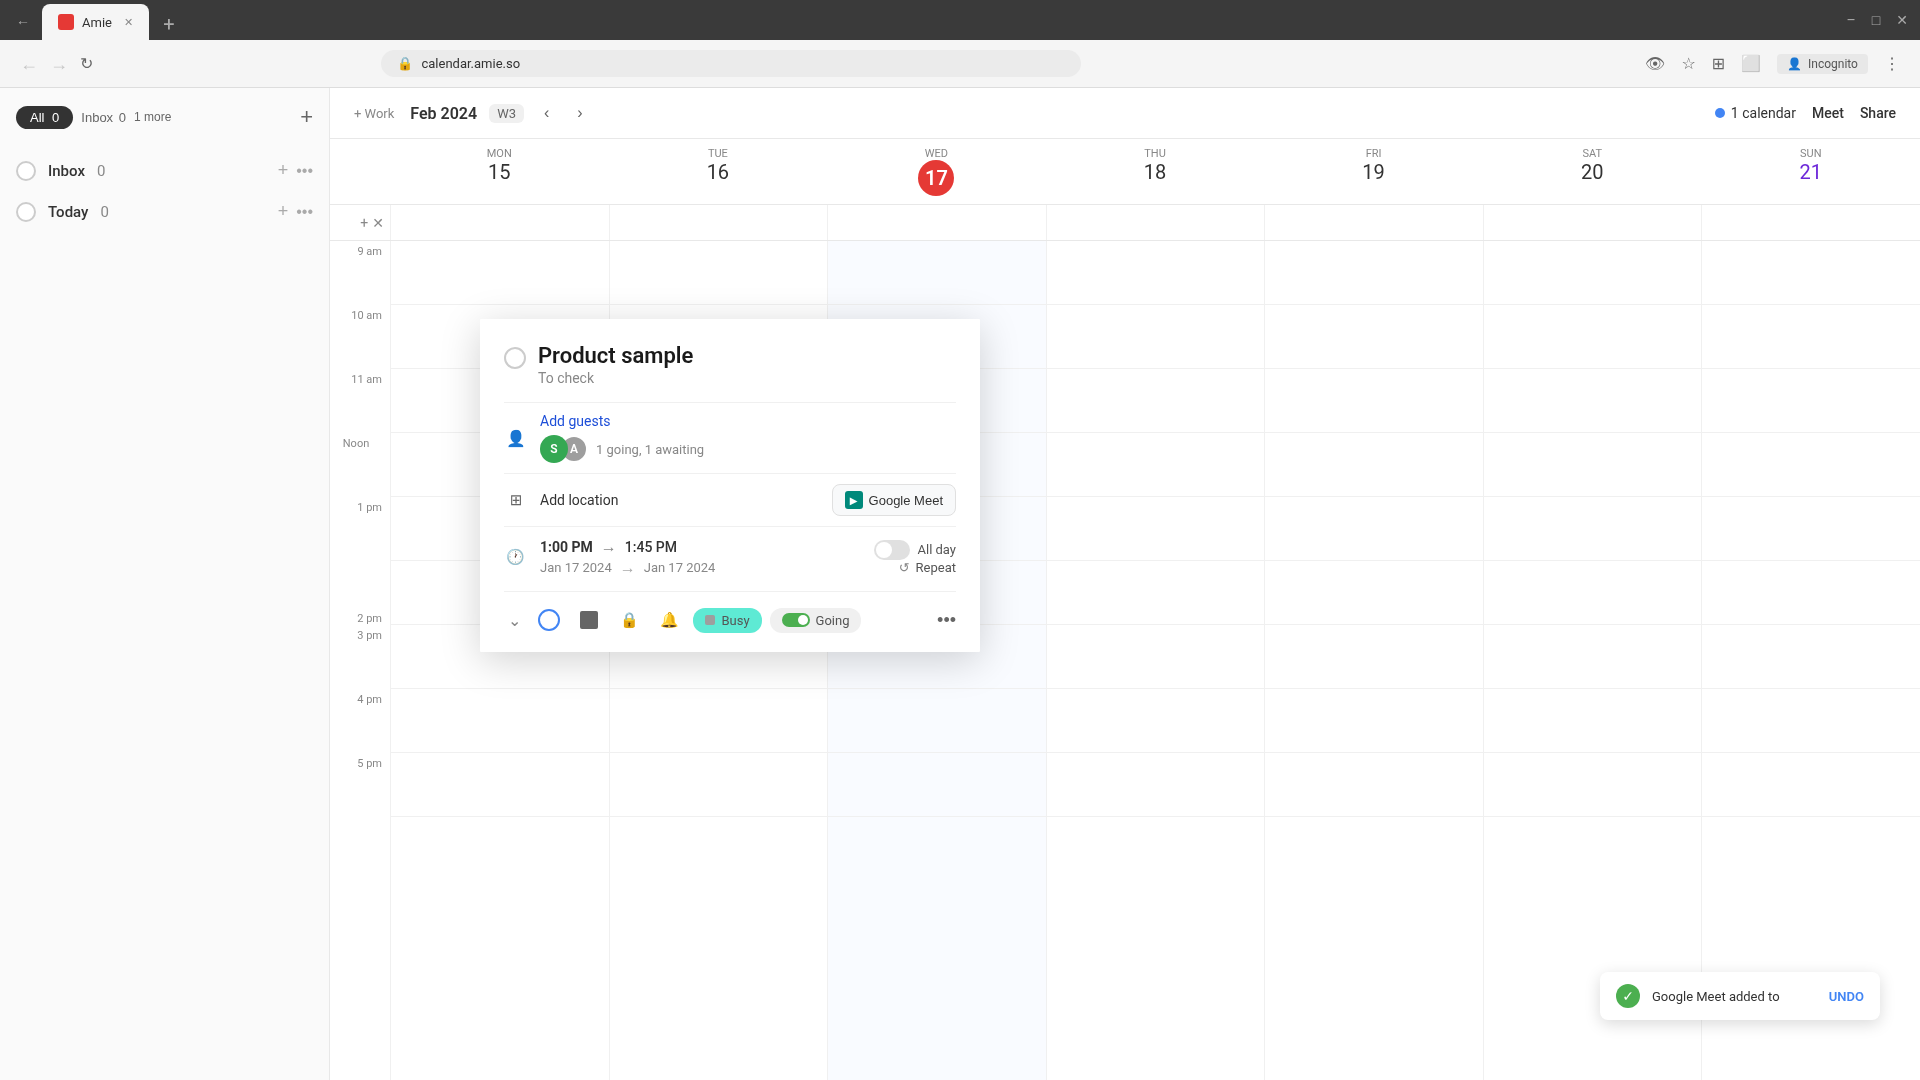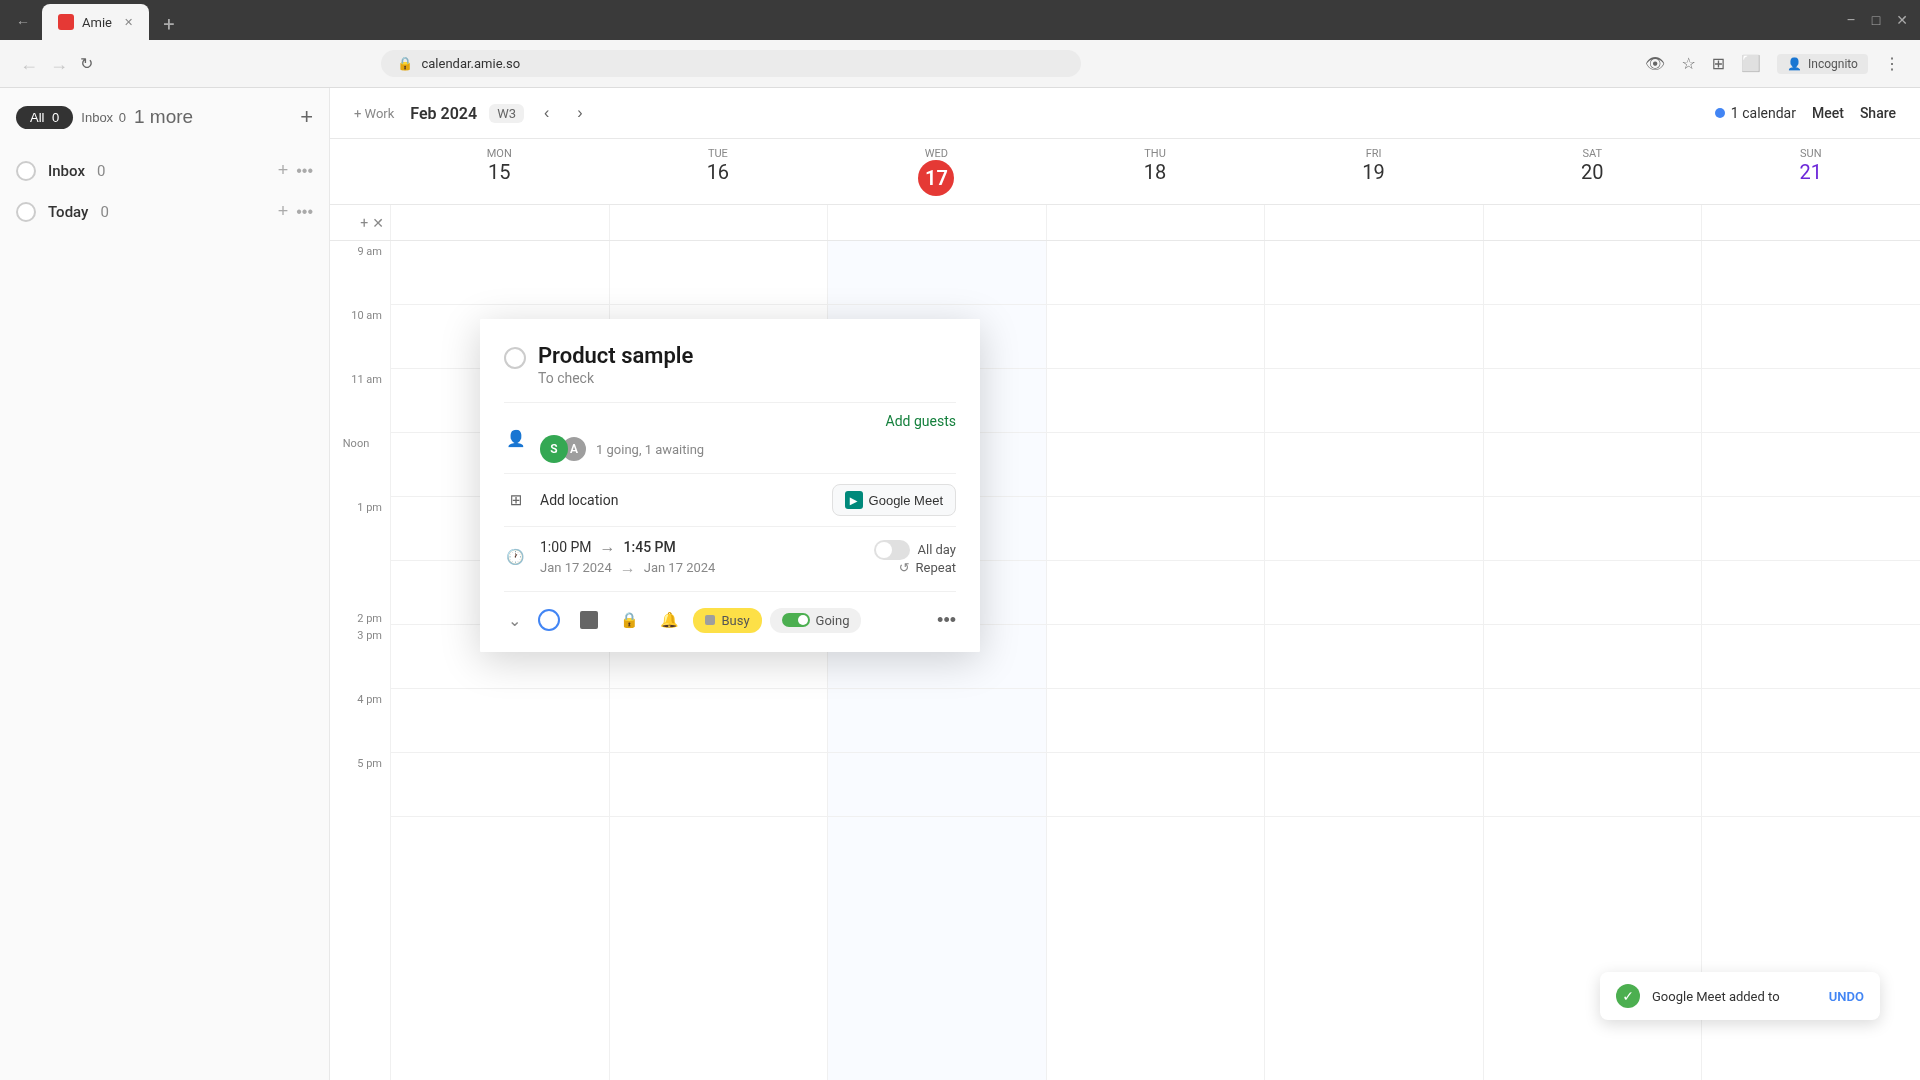--- a/index.html
+++ b/index.html
@@ -52,21 +52,21 @@
 
     <div style="display:flex; align-items:center; gap:8px; margin-bottom:20px;">
       <button style="background:#333; color:#fff; border:none; border-radius:16px; padding:4px 14px; font-size:13px; cursor:pointer; font-weight:500;">
         <span>All</span>
         <span style="margin-left:4px;">0</span>
       </button>
       <button style="background:none; border:none; font-size:13px; color:#666; cursor:pointer;">
         <span>Inbox</span>
         <span style="margin-left:2px;">0</span>
       </button>
-      <button style="background:none; border:none; font-size:19px; color:#666; cursor:pointer;">1 more</button>
+      <button style="background:none; border:none; font-size:12px; color:#666; cursor:pointer;">1 more</button>
       <button style="margin-left:auto; background:none; border:none; color:#666; font-size:22px; cursor:pointer;">+</button>
     </div>
 
     <div style="display:flex; align-items:center; gap:12px; padding:10px 0; cursor:pointer;">
       <div style="width:20px; height:20px; border:2px solid #ccc; border-radius:50%; background:#fff; flex-shrink:0;"></div>
       <span style="font-size:15px; color:#333; font-weight:500;">Inbox</span>
       <span style="font-size:15px; color:#888;">0</span>
       <div style="margin-left:auto; display:flex; gap:8px;">
         <button style="background:none; border:none; color:#aaa; font-size:18px; cursor:pointer;">+</button>
         <button style="background:none; border:none; color:#aaa; font-size:16px; cursor:pointer;">•••</button>
@@ -272,21 +272,21 @@
         <div style="width:22px; height:22px; border:2px solid #ccc; border-radius:50%; flex-shrink:0; margin-top:4px; cursor:pointer;"></div>
         <div>
           <div style="font-size:22px; font-weight:600; color:#1a1a1a;">Product sample</div>
           <div style="font-size:14px; color:#888; margin-top:2px;">To check</div>
         </div>
       </div>
 
       <div style="display:flex; align-items:center; gap:12px; padding:10px 0; border-top:1px solid #f0f0f0;">
         <div style="width:24px; height:24px; display:flex; align-items:center; justify-content:center; color:#666; font-size:16px;">👤</div>
         <div style="flex:1;">
-          <div style="font-size:14px; color:#15803d; cursor:pointer;text-align:right;">Add guests</div>
+          <div style="font-size:14px; color:#1d4ed8; cursor:pointer;">Add guests</div>
           <div style="display:flex; align-items:center; gap:8px; margin-top:6px;">
             <div style="display:flex; align-items:center;">
               <div style="width:28px; height:28px; border-radius:50%; background:#34a853; color:#fff; display:flex; align-items:center; justify-content:center; font-size:12px; font-weight:600; z-index:2;">S</div>
               <div style="width:28px; height:28px; border-radius:50%; background:#9e9e9e; color:#fff; display:flex; align-items:center; justify-content:center; font-size:12px; font-weight:600; margin-left:-8px; border:2px solid #fff; z-index:1;">A</div>
             </div>
             <span style="font-size:13px; color:#888;">1 going, 1 awaiting</span>
           </div>
         </div>
       </div>
 
@@ -296,21 +296,21 @@
         <button style="background:#f8f9fa; border:1px solid #e0e0e0; border-radius:8px; padding:6px 12px; font-size:13px; color:#333; cursor:pointer; display:flex; align-items:center; gap:6px;">
           <div style="width:18px; height:18px; background:#00897b; border-radius:3px; display:flex; align-items:center; justify-content:center; color:#fff; font-size:10px;">▶</div>
           <span>Google Meet</span>
         </button>
       </div>
 
       <div style="display:flex; align-items:center; gap:12px; padding:10px 0; border-top:1px solid #f0f0f0;">
         <div style="width:24px; height:24px; display:flex; align-items:center; justify-content:center; color:#666; font-size:15px;">🕐</div>
         <div style="flex:1;">
           <div style="display:flex; align-items:center; gap:8px;">
-            <span style="font-size:14px; color:#333; font-weight:400;">1:00 PM</span>
+            <span style="font-size:14px; color:#333; font-weight:700;">1:00 PM</span>
             <span style="color:#888;">→</span>
             <span style="font-size:14px; color:#333; font-weight:500;">1:45 PM</span>
           </div>
           <div style="display:flex; align-items:center; gap:8px; margin-top:2px;">
             <span style="font-size:13px; color:#888;">Jan 17 2024</span>
             <span style="color:#aaa;">→</span>
             <span style="font-size:13px; color:#888;">Jan 17 2024</span>
           </div>
         </div>
         <div style="display:flex; flex-direction:column; align-items:flex-end; gap:0;">
@@ -334,21 +334,21 @@
         </button>
         <button style="background:none; border:none; cursor:pointer; padding:4px; width:32px; height:32px; border-radius:50%; display:flex; align-items:center; justify-content:center;">
           <div style="width:18px; height:18px; background:#666; border-radius:2px;"></div>
         </button>
         <button style="background:none; border:none; cursor:pointer; padding:4px; width:32px; height:32px; border-radius:50%; display:flex; align-items:center; justify-content:center;">
           <span style="font-size:15px; color:#666;">🔒</span>
         </button>
         <button style="background:none; border:none; cursor:pointer; padding:4px; width:32px; height:32px; border-radius:50%; display:flex; align-items:center; justify-content:center;">
           <span style="font-size:15px; color:#666;">🔔</span>
         </button>
-        <div style="background:#fde047; border-radius:12px; padding:5px 12px; font-size:13px; color:#555; display:flex; align-items:center; gap:6px; cursor:pointer;">
+        <div style="background:#5eead4; border-radius:12px; padding:5px 12px; font-size:13px; color:#555; display:flex; align-items:center; gap:6px; cursor:pointer;">
           <div style="width:10px; height:10px; background:#9e9e9e; border-radius:2px;"></div>
           <span>Busy</span>
         </div>
         <div style="background:#f0f0f0; border-radius:12px; padding:5px 12px; font-size:13px; color:#555; display:flex; align-items:center; gap:6px; cursor:pointer;">
           <div style="width:28px; height:14px; background:#4caf50; border-radius:7px; position:relative;">
             <div style="width:10px; height:10px; background:#fff; border-radius:50%; position:absolute; right:2px; top:2px;"></div>
           </div>
           <span>Going</span>
         </div>
         <button style="background:none; border:none; color:#666; font-size:18px; cursor:pointer; margin-left:auto;">•••</button>

